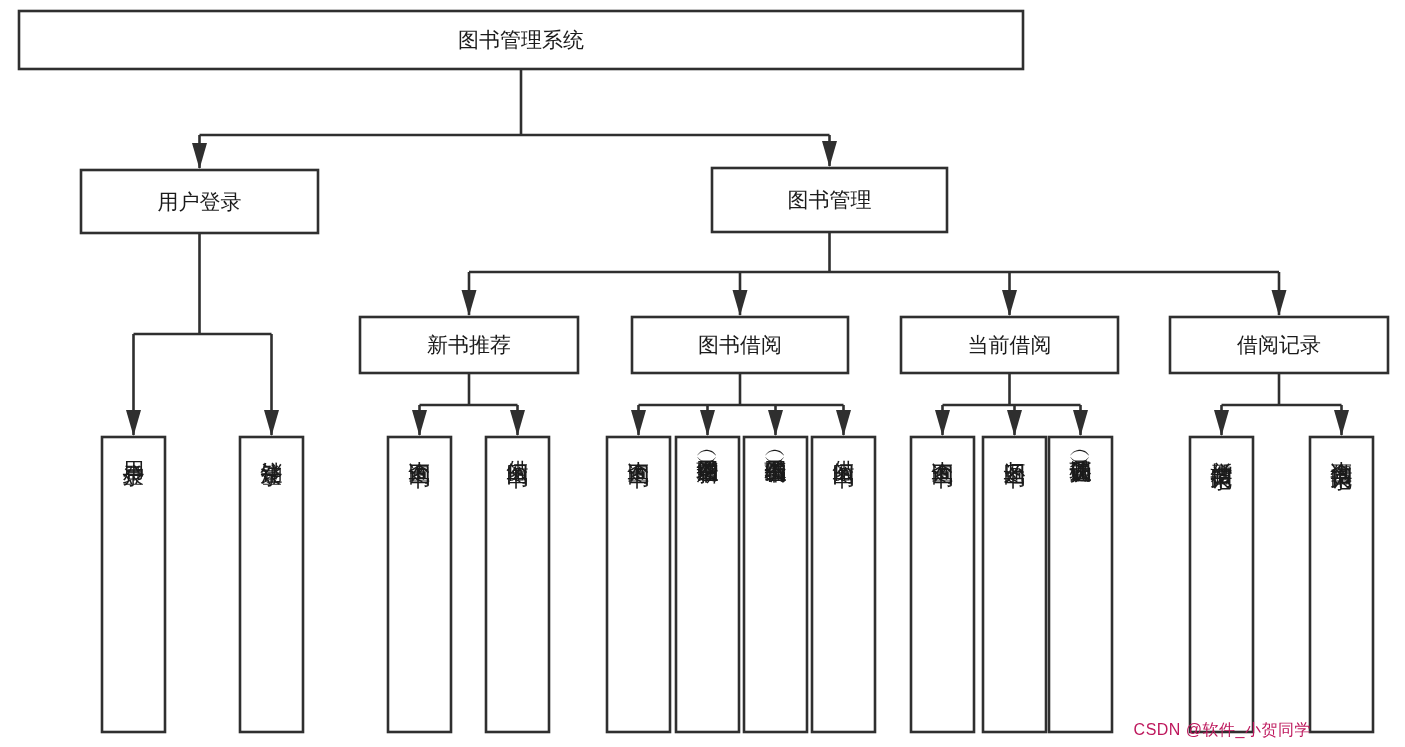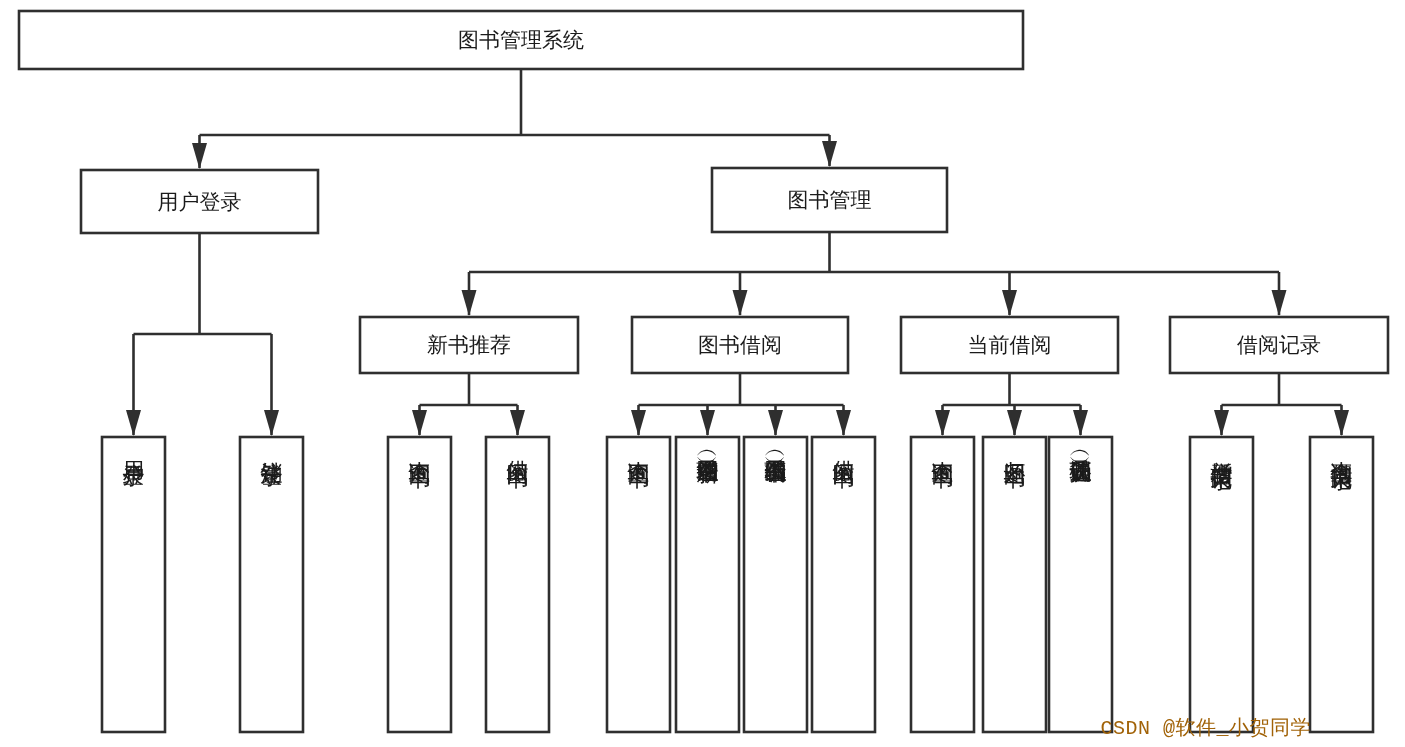--- a/index.html
+++ b/index.html
@@ -64,23 +64,23 @@
     font-size: 22px;
     line-height: 1;
     letter-spacing: 2px;
     color: #1b1b1b;
     white-space: nowrap;
   }
   #watermark {
     position: absolute;
     right: 8px;
     bottom: 6px;
-    font-family: Liberation Mono, monospace;
-    font-size: 20px;
-    color: #a16207;
+    font-family: Liberation Sans, sans-serif;
+    font-size: 16px;
+    color: #be185d;
     letter-spacing: 0.5px;
     white-space: nowrap;
   }
 </style>
 </head>
 <body>
 
 <div id="diagram-root">
 
   <svg class="diagram-canvas" viewBox="0 0 1405 747">

